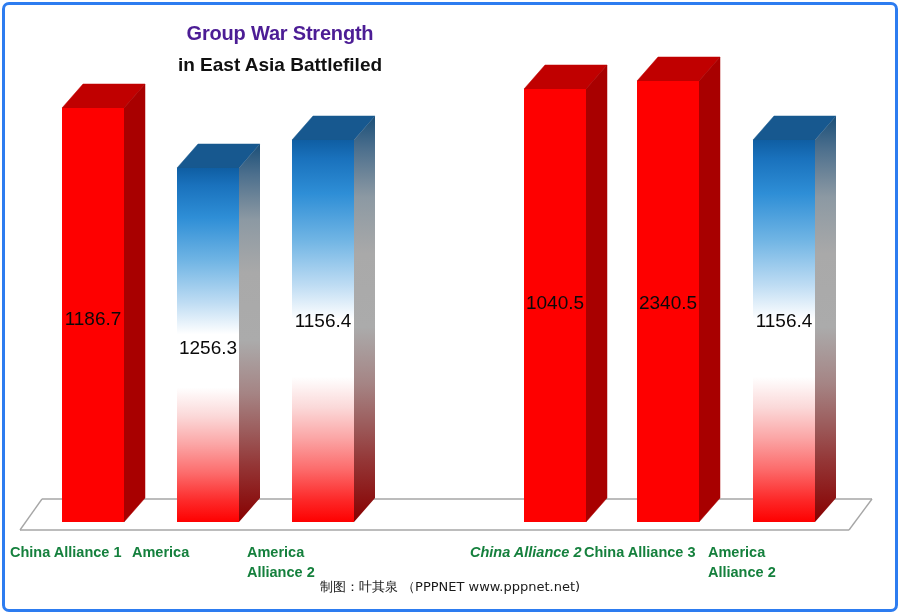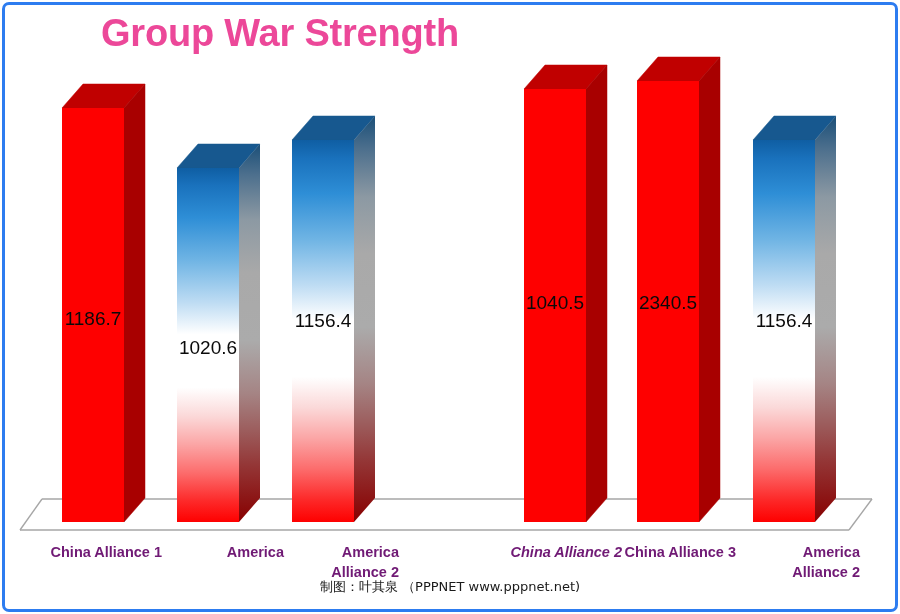--- a/index.html
+++ b/index.html
@@ -39,23 +39,23 @@
 
   
   #title-block {
     position: absolute;
     left: 0;
     top: 14px;
     width: 560px;
     text-align: center;
   }
   #chart-title {
-    font-size: 38px;
+    font-size: 20px;
     font-weight: bold;
-    color: #ec4899;
+    color: #4c1d95;
     letter-spacing: -0.2px;
     line-height: 38px;
     white-space: nowrap;
   }
   #chart-subtitle {
     font-size: 19px;
     font-weight: bold;
     color: #101010;
     line-height: 26px;
     white-space: nowrap;
@@ -125,22 +125,22 @@
     font-size: 19px;
     color: #0a0a0a;
     text-align: center;
     white-space: nowrap;
   }
 
   .cat-label {
     position: absolute;
     font-size: 14.5px;
     font-weight: bold;
-    color: #701a75;
-    text-align: right;
+    color: #15803d;
+    text-align: left;
     line-height: 20px;
     white-space: nowrap;
   }
 
   #credit {
     position: absolute;
     left: 0;
     top: 578px;
     width: 900px;
     text-align: center;
@@ -201,21 +201,21 @@
             <stop offset="76%" stop-color="#9c5c5c"></stop>
             <stop offset="85%" stop-color="#943636"></stop>
             <stop offset="94%" stop-color="#8c1515"></stop>
             <stop offset="100%" stop-color="#880000"></stop>
           </linearGradient>
         </defs>
         <polygon points="0,24 21,0 21,354 0,378" fill="url(#sideGrad2)"></polygon>
       </svg>
       <div class="bar-front"></div>
     </div>
-    <div class="value-label" style="left:167px; top:337px; width:82px;">1020.6</div>
+    <div class="value-label" style="left:167px; top:337px; width:82px;">1256.3</div>
     <div class="cat-label" style="left:132px; top:542px; width:152px;">
       <div>America</div>
     </div>
 
     <div class="bar grad" style="left:292px; top:140px; width:62px; height:382px;">
       <svg style="position:absolute; left:0px; top:-24px; width:84px; height:26px; overflow:visible;">
         <polygon points="0,24 21,0 83,0 62,24" fill="#17588f" stroke="#17588f" stroke-width="0.5"></polygon>
       </svg>
       <svg style="position:absolute; left:62px; top:-24px; width:24px; height:406px; overflow:visible;">
         <defs>
@@ -296,18 +296,19 @@
     <div class="value-label" style="left:743px; top:310px; width:82px;">1156.4</div>
     <div class="cat-label" style="left:708px; top:542px; width:152px;">
       <div>America</div>
       <div>Alliance 2</div>
     </div>
 
   </div>
 
   <div id="title-block">
     <div id="chart-title">Group War Strength</div>
+    <div id="chart-subtitle">in East Asia Battlefiled</div>
   </div>
 
   <div id="credit">制图：叶其泉 （PPPNET www.pppnet.net)</div>
 
   <div id="frame-border"></div>
 </div>
 
 </body></html>

